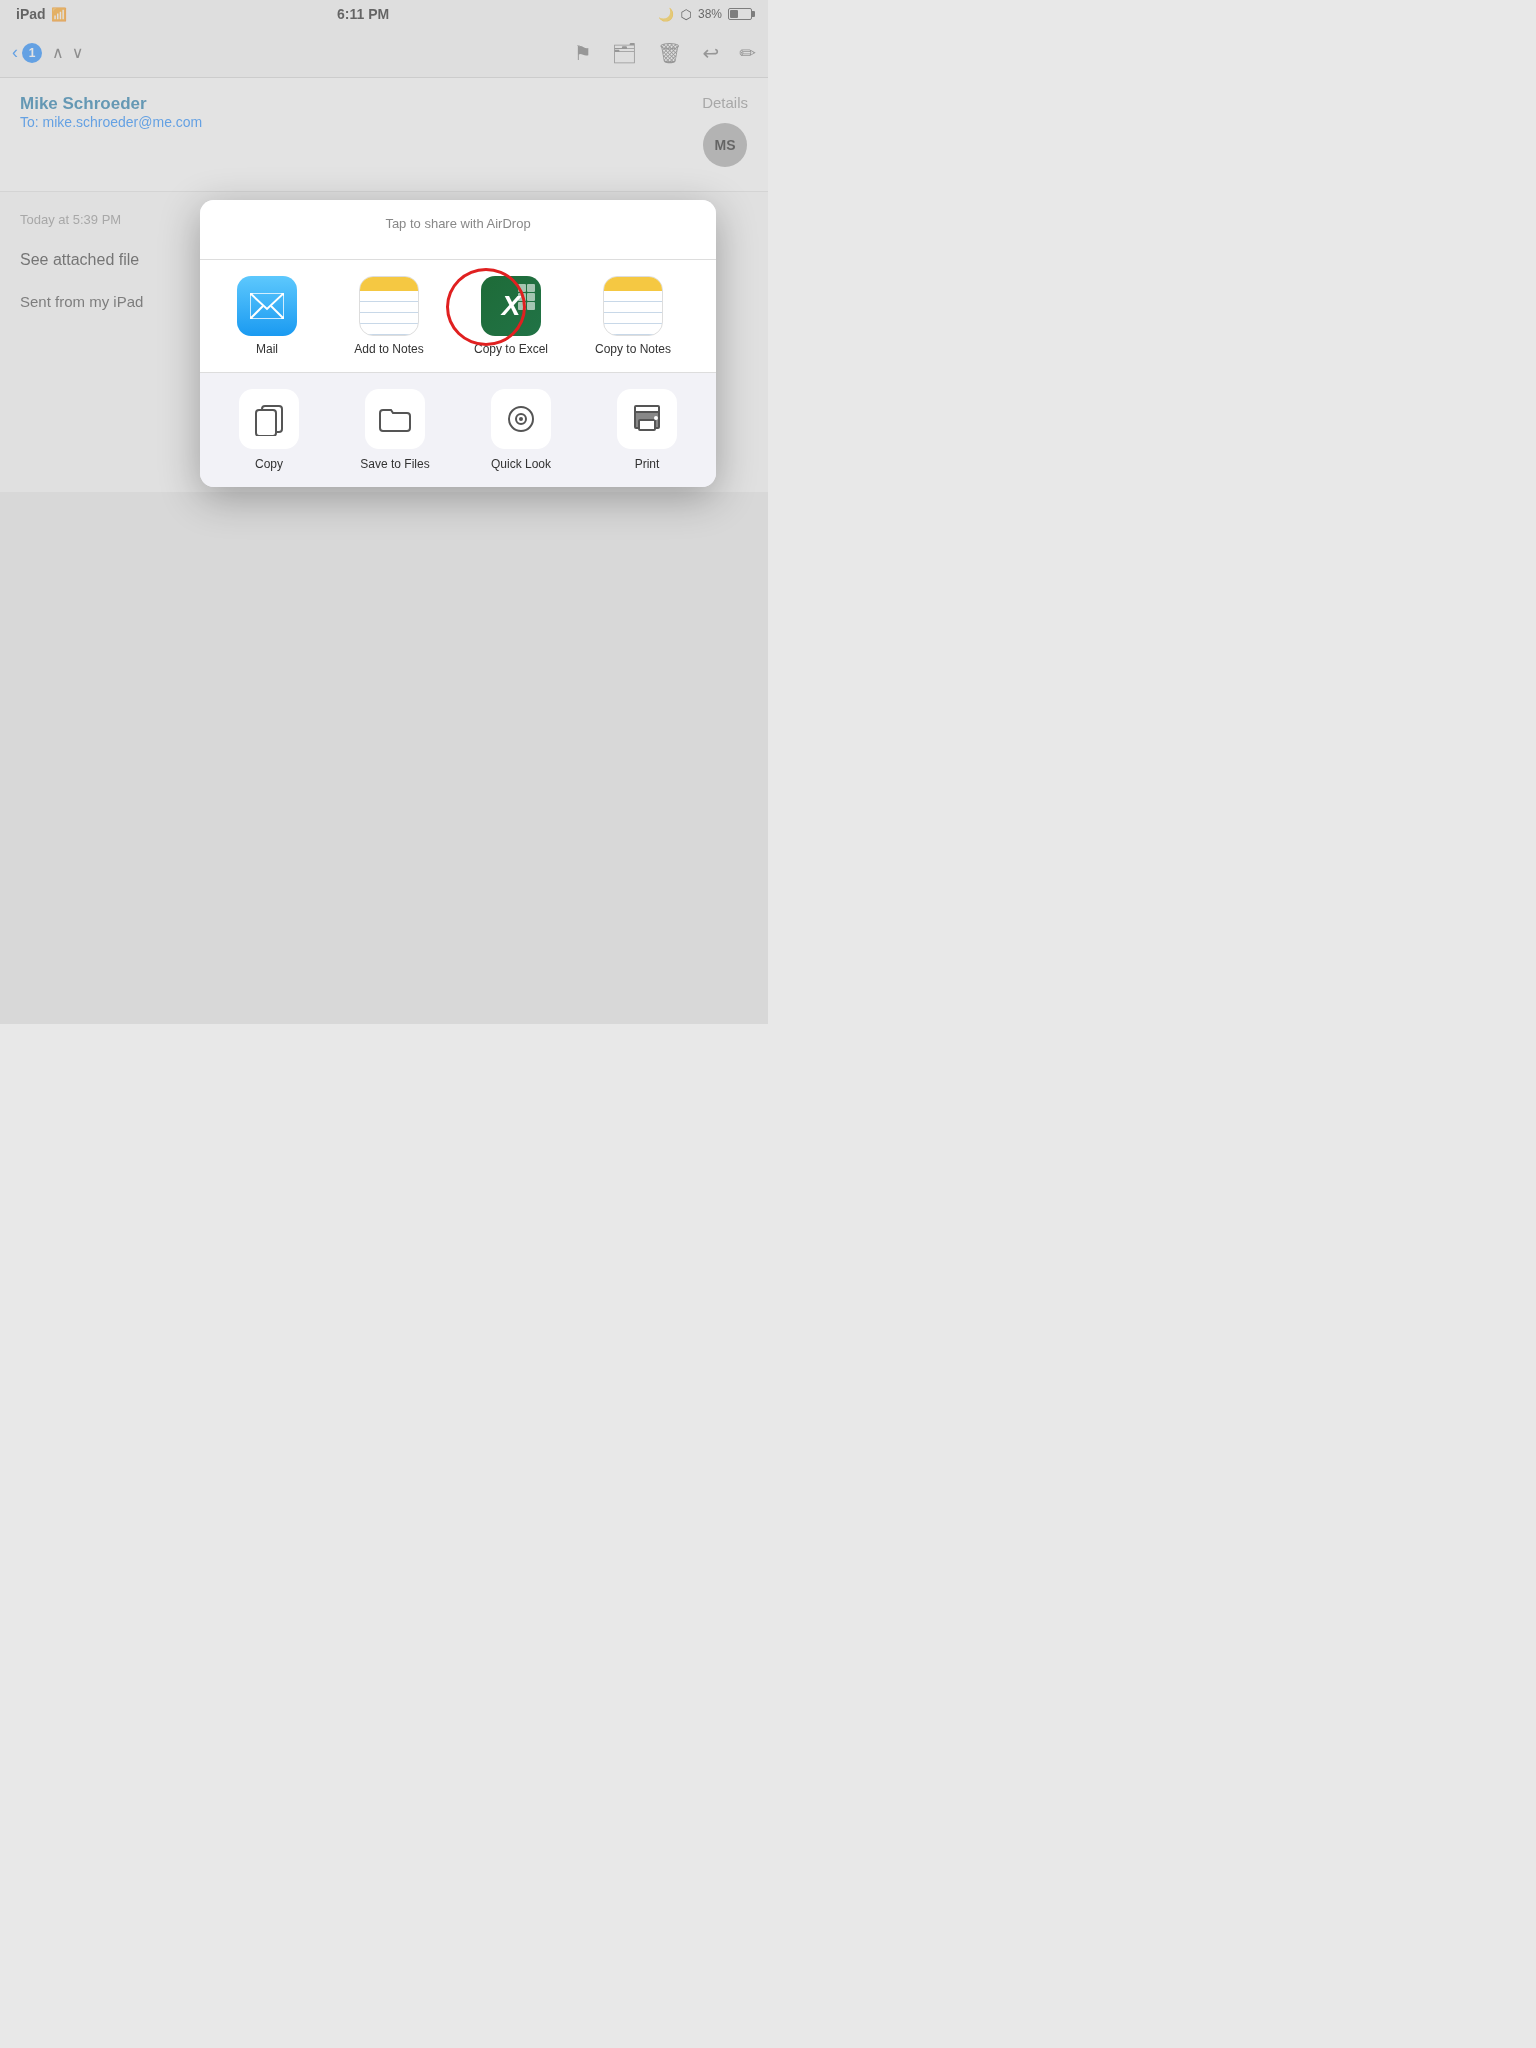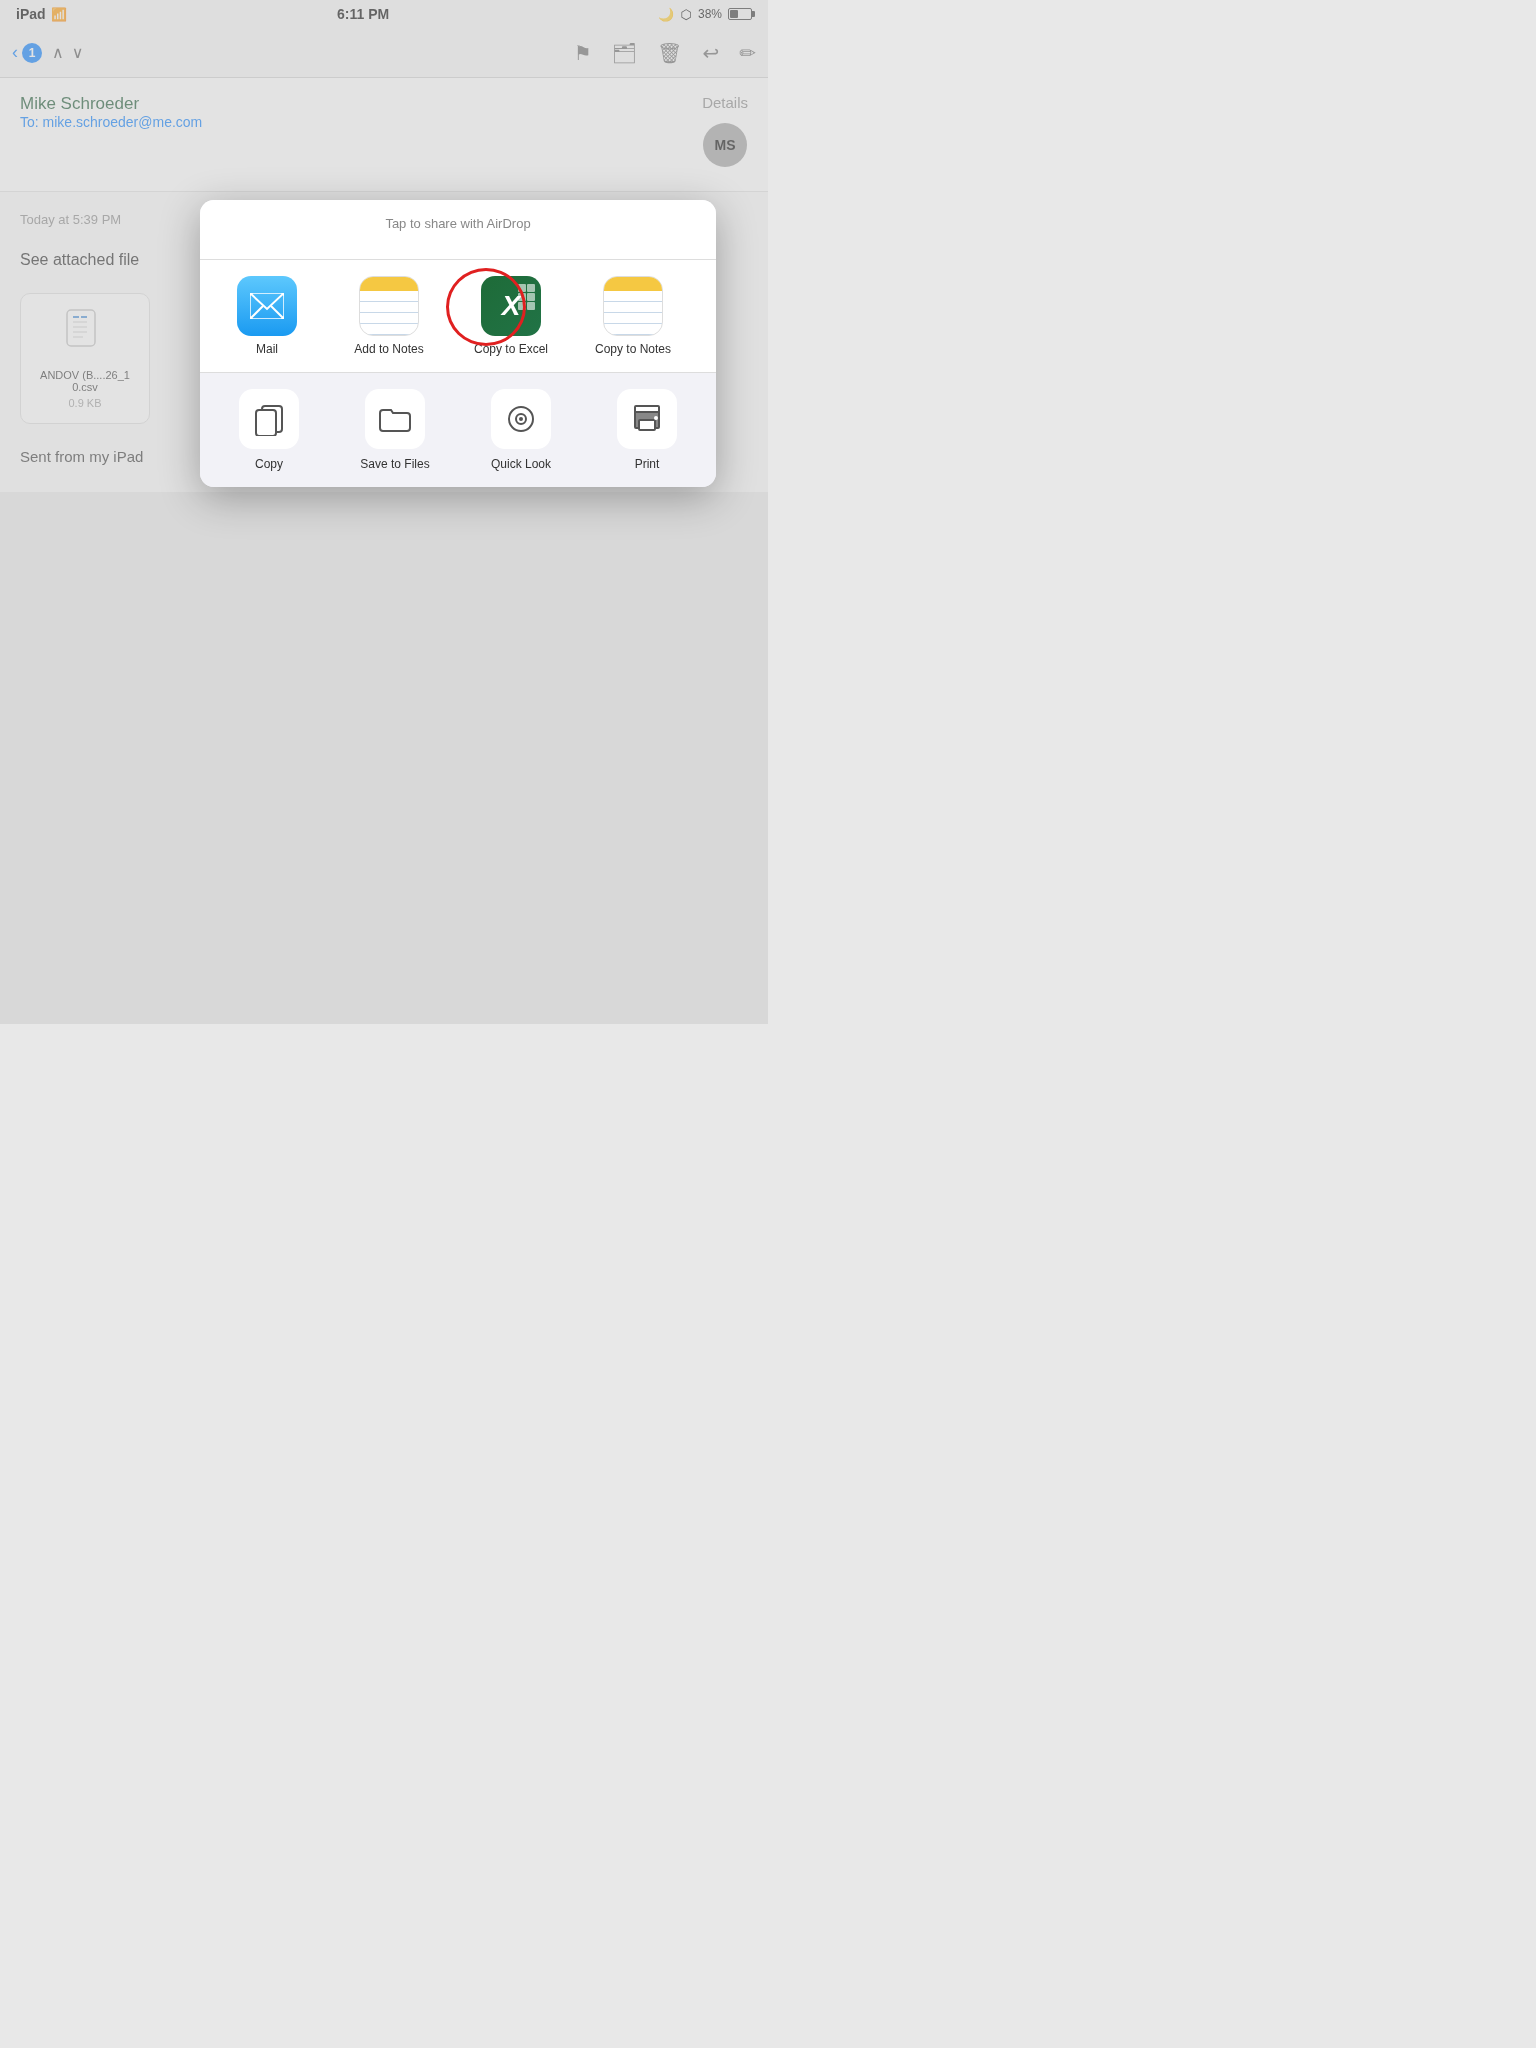--- a/index.html
+++ b/index.html
@@ -116,22 +116,22 @@
       border-bottom: 1px solid #e0e0e0;
     }
     .sender-row {
       display: flex;
       justify-content: space-between;
       align-items: flex-start;
       margin-bottom: 8px;
     }
     .sender-info .sender-name {
       font-size: 17px;
-      font-weight: 400;
-      color: #14532d;
+      font-weight: 700;
+      color: #0369a1;
     }
     .sender-info .sender-to {
       font-size: 14px;
       color: #888;
     }
     .sender-info .sender-to span {
       color: #007aff;
     }
     .details-btn {
       font-size: 15px;
@@ -457,35 +457,20 @@
     <div class="right-side">
       <span class="details-btn">Details</span>
       <div class="avatar">MS</div>
     </div>
   </div>
 </div>
 
 <div class="email-body-area">
   <div class="email-date">Today at 5:39 PM</div>
   <div class="email-body-text">See attached file</div>
-  <div class="attachment">
-    <div class="attachment-icon">
-      <svg width="40" height="44" viewBox="0 0 40 44">
-        <rect x="2" y="2" width="28" height="36" rx="4" fill="white" stroke="#c0c0c0" stroke-width="1.5"></rect>
-        <line x1="8" y1="14" x2="22" y2="14" stroke="#ddd" stroke-width="1.5"></line>
-        <line x1="8" y1="19" x2="22" y2="19" stroke="#ddd" stroke-width="1.5"></line>
-        <line x1="8" y1="24" x2="22" y2="24" stroke="#ddd" stroke-width="1.5"></line>
-        <line x1="8" y1="9" x2="14" y2="9" stroke="#4a90d9" stroke-width="2"></line>
-        <line x1="16" y1="9" x2="22" y2="9" stroke="#4a90d9" stroke-width="2"></line>
-        <line x1="8" y1="29" x2="18" y2="29" stroke="#ddd" stroke-width="1.5"></line>
-      </svg>
-    </div>
-    <div class="attachment-name">ANDOV (B....26_10.csv</div>
-    <div class="attachment-size">0.9 KB</div>
-  </div>
   <div class="sent-from">Sent from my iPad</div>
 </div>
 
 <div class="overlay"></div>
 
 <div class="share-sheet">
 
   <div class="airdrop-section">
     <div class="airdrop-hint">Tap to share with AirDrop</div>
   </div>

